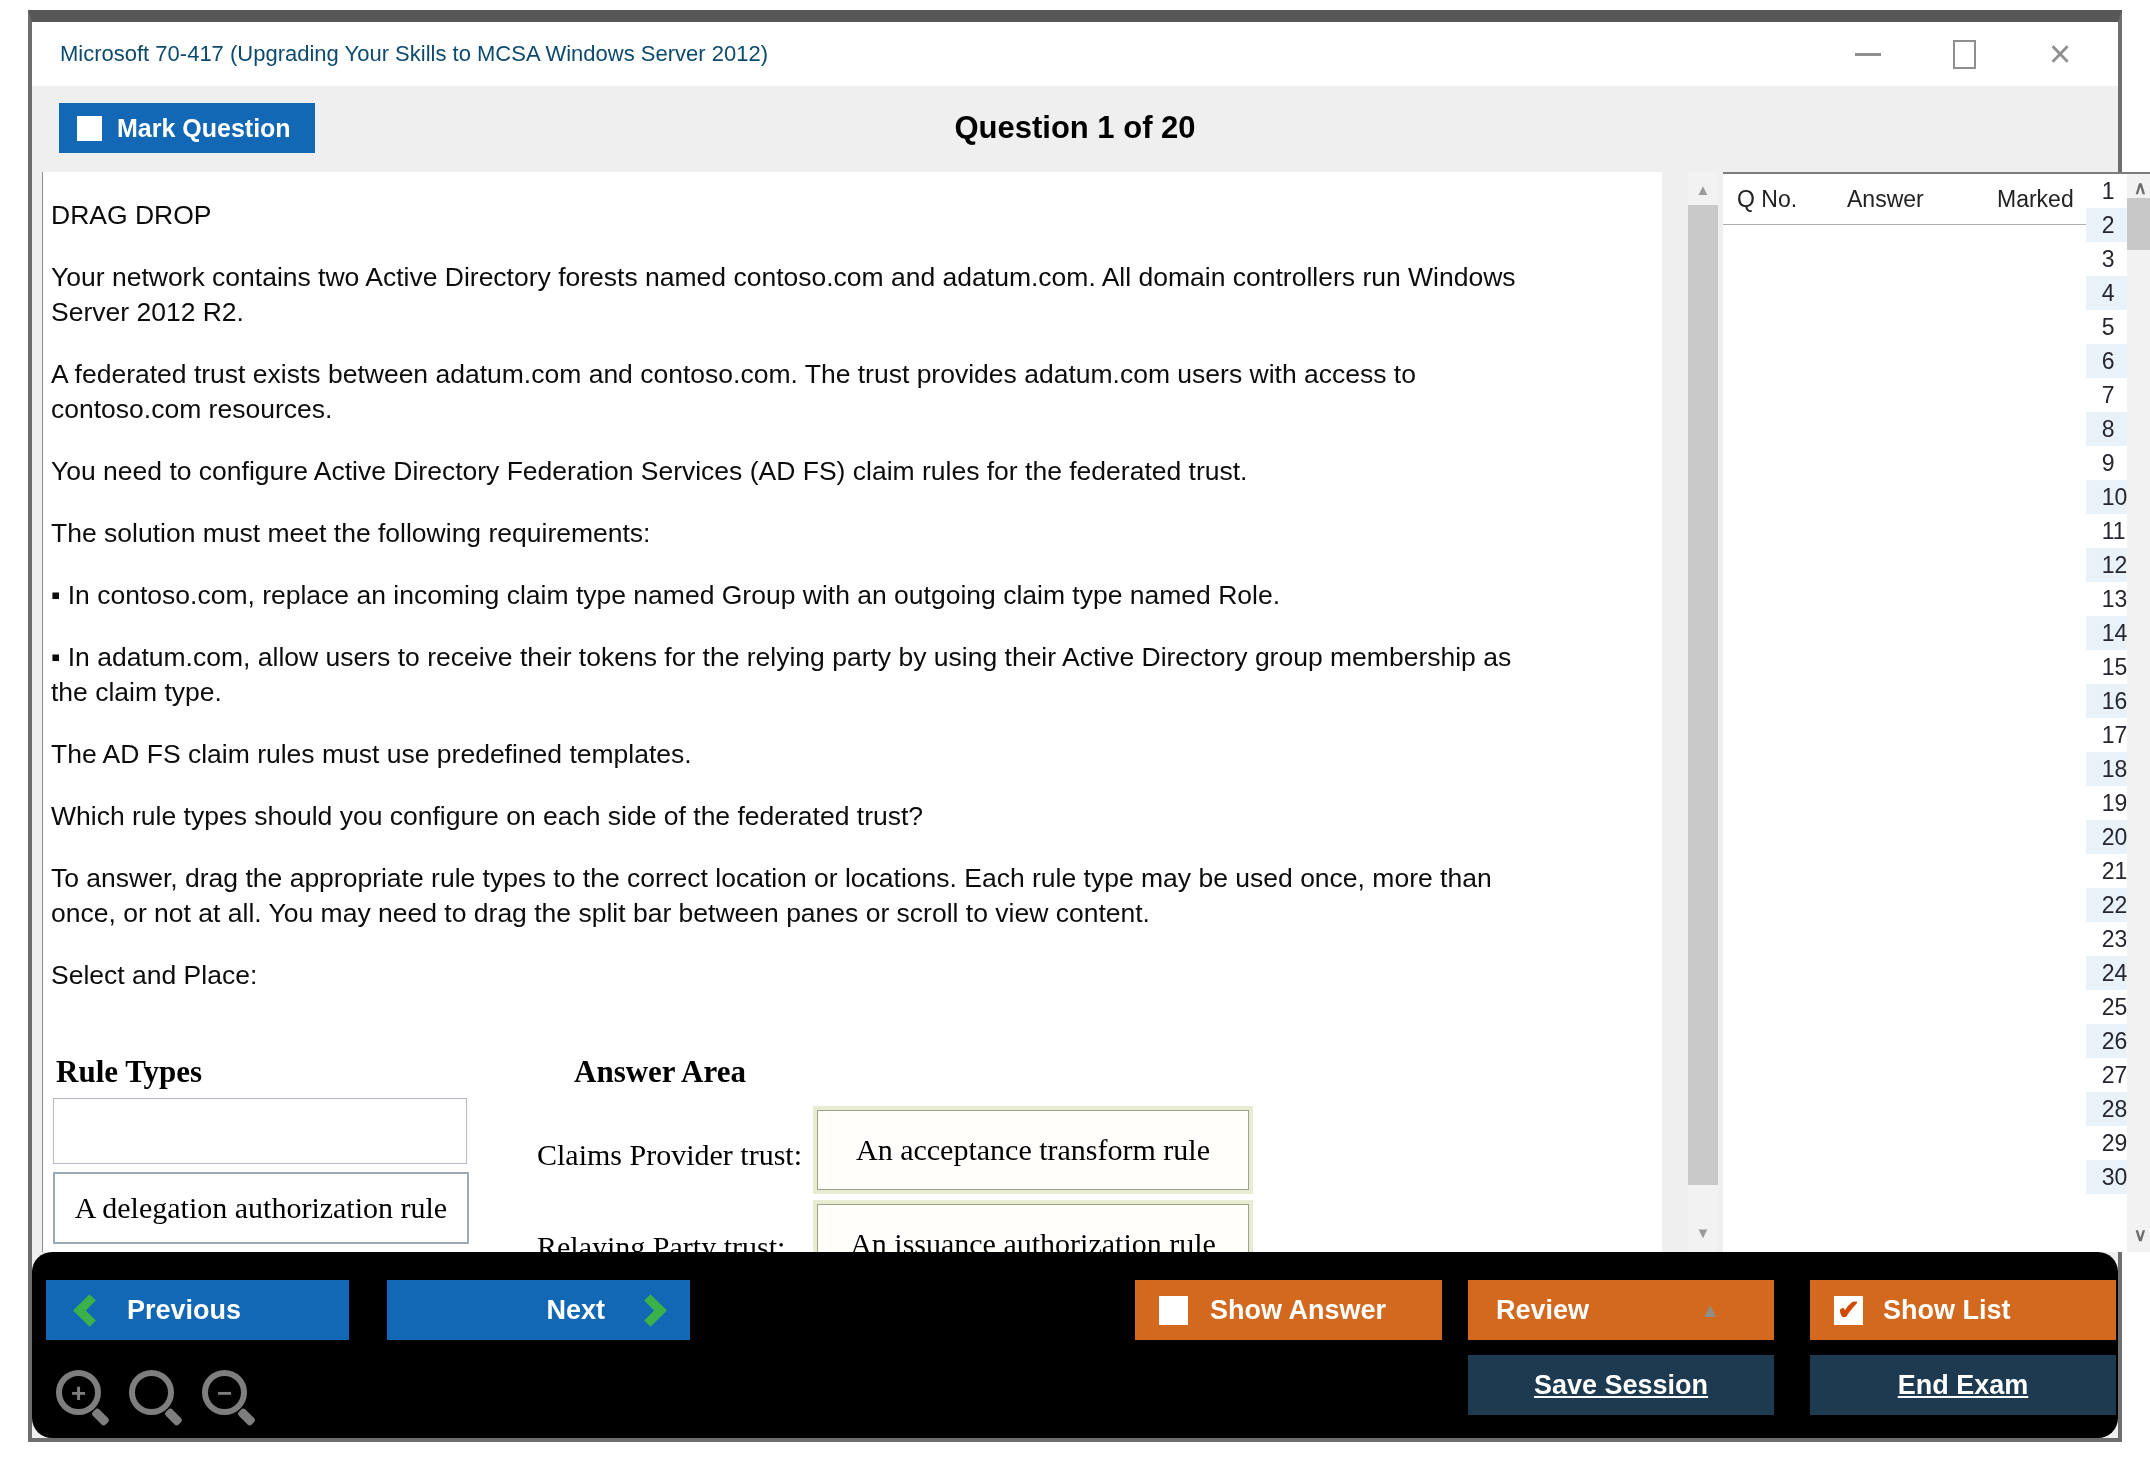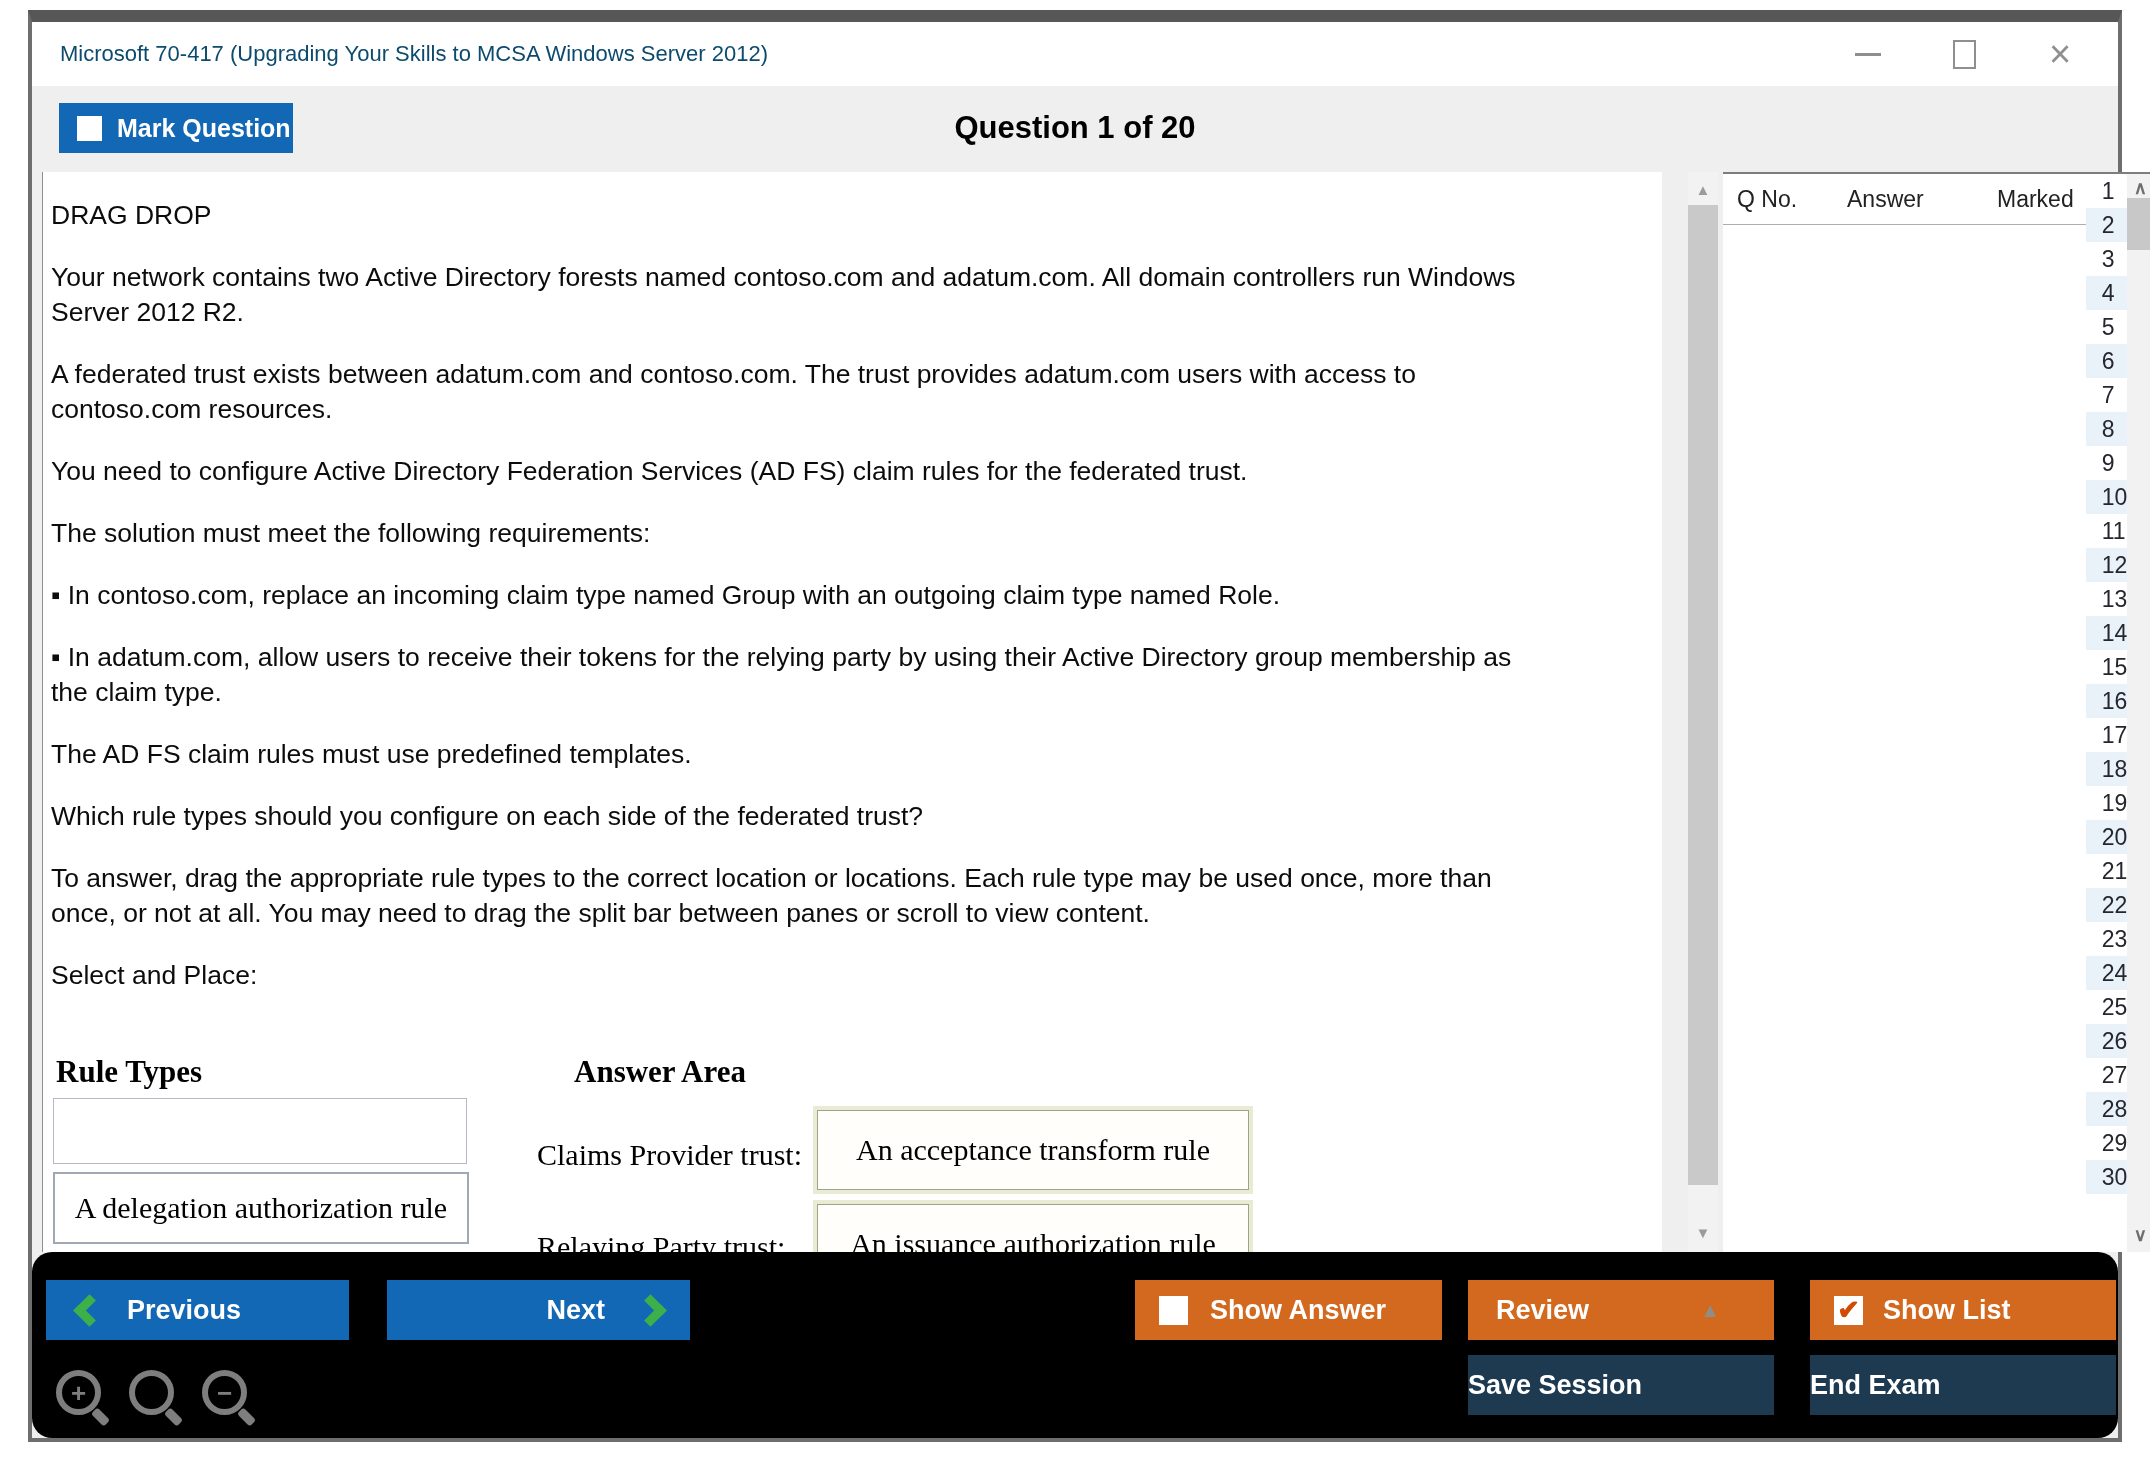--- a/index.html
+++ b/index.html
@@ -15,21 +15,21 @@
   
   .titlebar{height:64px;flex:none;background:#ffffff;display:flex;align-items:center;}
   .title{padding-left:28px;font-size:22px;color:#0c4a6e;}
   .controls{margin-left:auto;display:flex;align-items:center;gap:64px;padding-right:42px;}
   .wc{width:32px;height:36px;display:flex;align-items:center;justify-content:center;}
   .wc-min{width:26px;height:3px;background:#8f8f8f;}
   .wc-max{width:19px;height:25px;border:2px solid #8f8f8f;background:#fff;}
   .wc-close{font-size:38px;font-weight:300;color:#8f8f8f;line-height:1;}
   
   .band{height:86px;flex:none;position:relative;background:#efefef;}
-  .mark-btn{position:absolute;left:27px;top:17px;width:234px;height:50px;background:#1268b4;
+  .mark-btn{position:absolute;left:27px;top:17px;width:256px;height:50px;background:#1268b4;
     display:flex;align-items:center;padding-left:18px;box-sizing:border-box;}
   .mark-cb{width:25px;height:25px;background:#ffffff;margin-right:15px;flex:none;}
   .mark-label{color:#fff;font-weight:bold;font-size:25px;}
   .qcounter{position:absolute;left:50%;top:24px;transform:translateX(-50%);
     font-size:31px;font-weight:bold;color:#000;}
   
   .content-row{height:1080px;flex:none;display:flex;background:#efefef;padding-left:10px;}
   .main-pane{width:1620px;flex:none;box-sizing:border-box;background:#fff;
     border-left:1px solid #8f8f8f;padding:26px 40px 0 8px;overflow:hidden;position:relative;}
   .para{margin:0 0 27px 0;font-size:26.5px;line-height:35px;color:#0c0c0c;white-space:pre-line;}
@@ -63,21 +63,21 @@
   .sbs-chev{position:absolute;left:0;width:100%;text-align:center;color:#6e6e6e;
     font-size:18px;font-weight:bold;line-height:1;}
   .sbs-up{top:5px;} .sbs-down{bottom:8px;}
   .sbs-thumb{position:absolute;left:0;top:24px;width:100%;height:52px;background:#c8c8c8;}
   
   .footer{flex:1;position:relative;background:#000000;border-radius:20px;}
   .fbtn{position:absolute;display:flex;align-items:center;box-sizing:border-box;
     color:#fff;font-weight:bold;font-size:27px;}
   .btn-blue{background:#1268b4;height:60px;top:28px;}
   .btn-orange{background:#d2691e;height:60px;top:28px;}
-  .btn-navy{background:#1d3a50;height:60px;top:103px;}
+  .btn-navy{background:#1d3a50;height:60px;top:103px;justify-content:center;text-decoration:underline;}
   #btn-prev{left:14px;width:303px;padding-left:32px;gap:26px;}
   #btn-next{left:355px;width:303px;justify-content:flex-end;padding-right:28px;gap:34px;}
   #btn-show-answer{left:1103px;width:307px;padding-left:24px;gap:22px;}
   #btn-review{left:1436px;width:306px;padding-left:28px;}
   #btn-show-list{left:1778px;width:306px;padding-left:24px;gap:20px;}
   #btn-save{left:1436px;width:306px;}
   #btn-end{left:1778px;width:306px;}
   .chev{width:14px;height:14px;border:solid #3cb14a;border-width:0 0 9px 9px;flex:none;}
   .chev-left{transform:rotate(45deg);}
   .chev-right{transform:rotate(225deg);}

